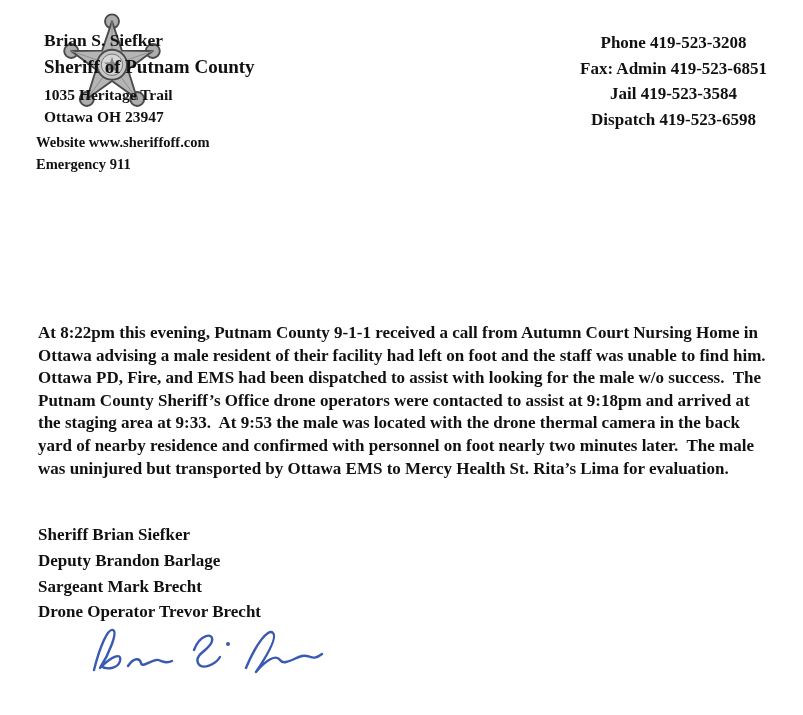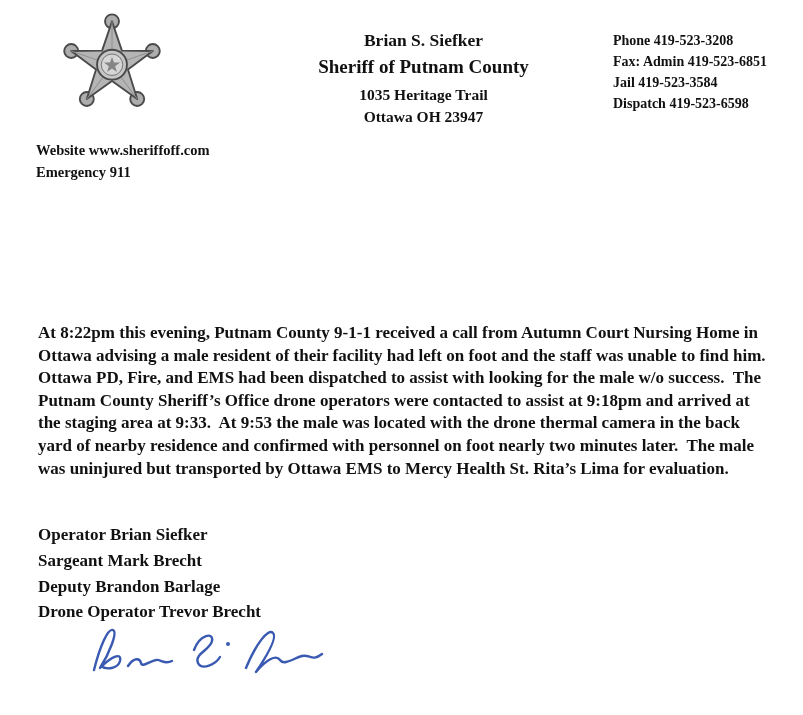--- a/index.html
+++ b/index.html
@@ -9,36 +9,36 @@
     height: 715px;
     background: #ffffff;
     font-family: "Liberation Serif", "DejaVu Serif", serif;
     color: #111111;
     overflow: hidden;
   }
 
   
   .badge-block { position: absolute; left: 36px; top: 12px; width: 240px; }
   .badge { margin-left: 20px; display: block; }
-  .badge-lines { margin-top: 16px; font-weight: bold; font-size: 14.5px; line-height: 1.5; }
+  .badge-lines { margin-top: 8px; font-weight: bold; font-size: 14.5px; line-height: 1.5; }
 
   
   .center-block {
     position: absolute; left: 0; right: 0; top: 30px;
-    text-align: center; font-weight: bold; margin-left: 44px;
+    font-weight: bold; margin-left: 44px;
   }
   .center-name  { font-size: 17.5px; }
   .center-title { font-size: 19px; margin-top: 5px; }
   .center-addr  { font-size: 15.5px; margin-top: 6px; line-height: 1.45; }
 
   
   .contacts {
     position: absolute; right: 36px; top: 30px;
-    text-align: left; font-weight: bold;
-    font-size: 14px; line-height: 1.5;
+    text-align: center; font-weight: bold;
+    font-size: 17px; line-height: 1.5;
   }
 
   
   .doc-title {
     position: absolute; top: 250px; left: 0; right: 0;
     text-align: center; font-weight: bold; font-size: 22px;
     letter-spacing: 0.5px; text-decoration: underline;
   }
 
   
@@ -106,23 +106,23 @@
     <div>Phone 419-523-3208</div>
     <div>Fax: Admin 419-523-6851</div>
     <div>Jail 419-523-3584</div>
     <div>Dispatch 419-523-6598</div>
   </div>
 
 
   <div class="body-text">At 8:22pm this evening, Putnam County 9-1-1 received a call from Autumn Court Nursing Home in Ottawa advising a male resident of their facility had left on foot and the staff was unable to find him.  Ottawa PD, Fire, and EMS had been dispatched to assist with looking for the male w/o success.  The Putnam County Sheriff’s Office drone operators were contacted to assist at 9:18pm and arrived at the staging area at 9:33.  At 9:53 the male was located with the drone thermal camera in the back yard of nearby residence and confirmed with personnel on foot nearly two minutes later.  The male was uninjured but transported by Ottawa EMS to Mercy Health St. Rita’s Lima for evaluation.</div>
 
   <div class="signatories">
-    <div>Operator Brian Siefker</div>
+    <div>Sheriff Brian Siefker</div>
+    <div>Deputy Brandon Barlage</div>
     <div>Sargeant Mark Brecht</div>
-    <div>Deputy Brandon Barlage</div>
     <div>Drone Operator Trevor Brecht</div>
   </div>
 
   <svg class="signature" width="250" height="84" viewBox="0 0 250 84" aria-hidden="true">
     <g fill="none" stroke="#3a5ab2" stroke-width="2.4" stroke-linecap="round" stroke-linejoin="round">
 
       <path d="M 12 60 C 18 36, 26 18, 31 20 C 36 22, 27 44, 18 58 C 30 46, 40 42, 38 51 C 36 59, 24 60, 19 56"></path>
 
       <path d="M 46 56 C 52 47, 58 48, 59 53 C 60 58, 68 51, 74 50 C 79 49, 82 55, 90 51"></path>
 

